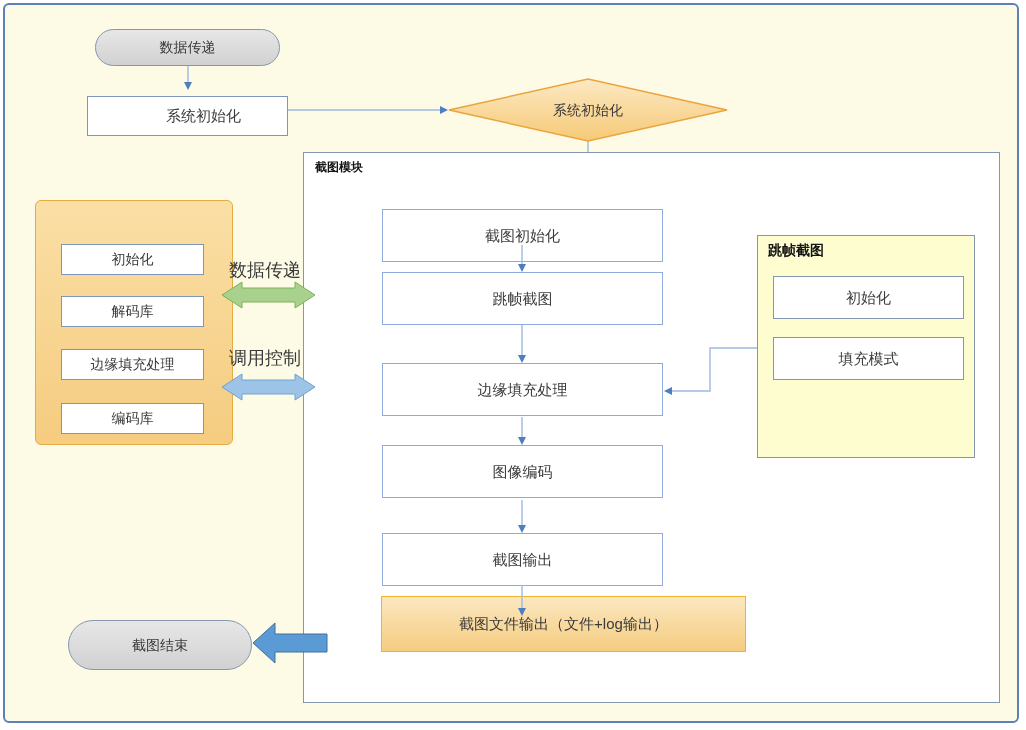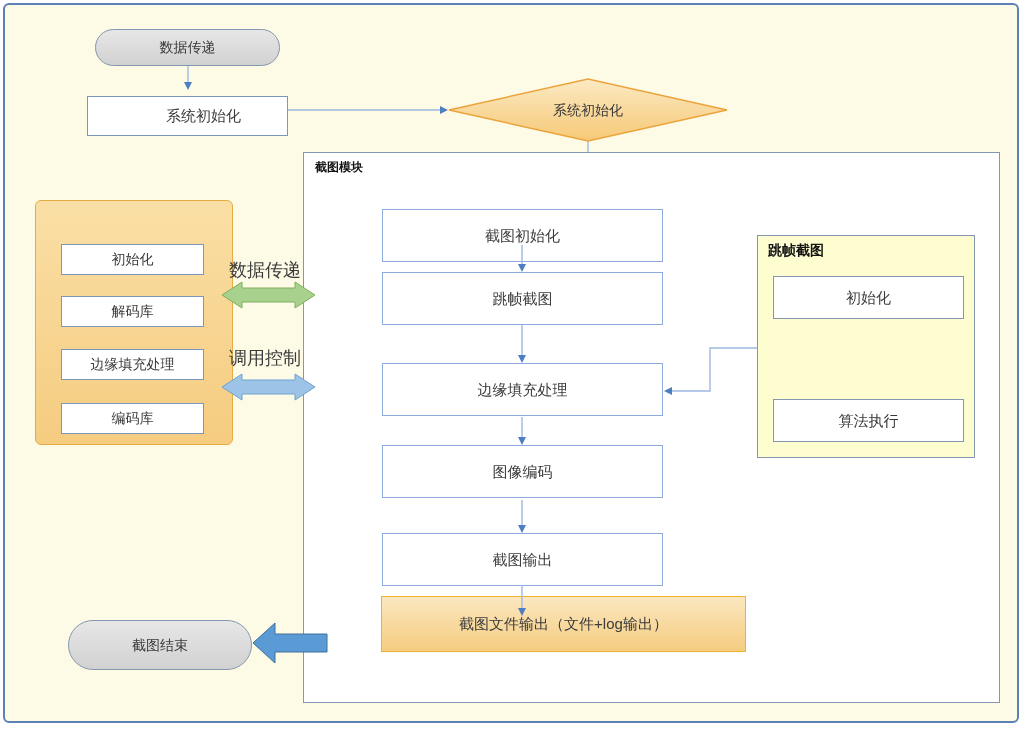--- a/index.html
+++ b/index.html
@@ -92,22 +92,22 @@
     <div class="codec-item" id="codec2">
       <span>边缘填充处理</span>
     </div>
   </div>
 
   <div class="node" id="effects">
     <span class="effects-title">跳帧截图</span>
     <div class="effects-item" id="fx0">
       <span>初始化</span>
     </div>
-    <div class="effects-item" id="fx2">
-      <span>算法执行</span>
+    <div class="effects-item" id="fx1">
+      <span>填充模式</span>
     </div>
   </div>
 
   <div class="link-label" id="lbl-data">数据传递</div>
   <div class="link-label" id="lbl-call">调用控制</div>
 
   <svg class="wires" width="1026" height="730" viewBox="0 0 1026 730">
     <defs>
       <linearGradient id="gdia" x1="0" y1="0" x2="0" y2="1">
         <stop offset="0" stop-color="#FCE9C3"></stop>

